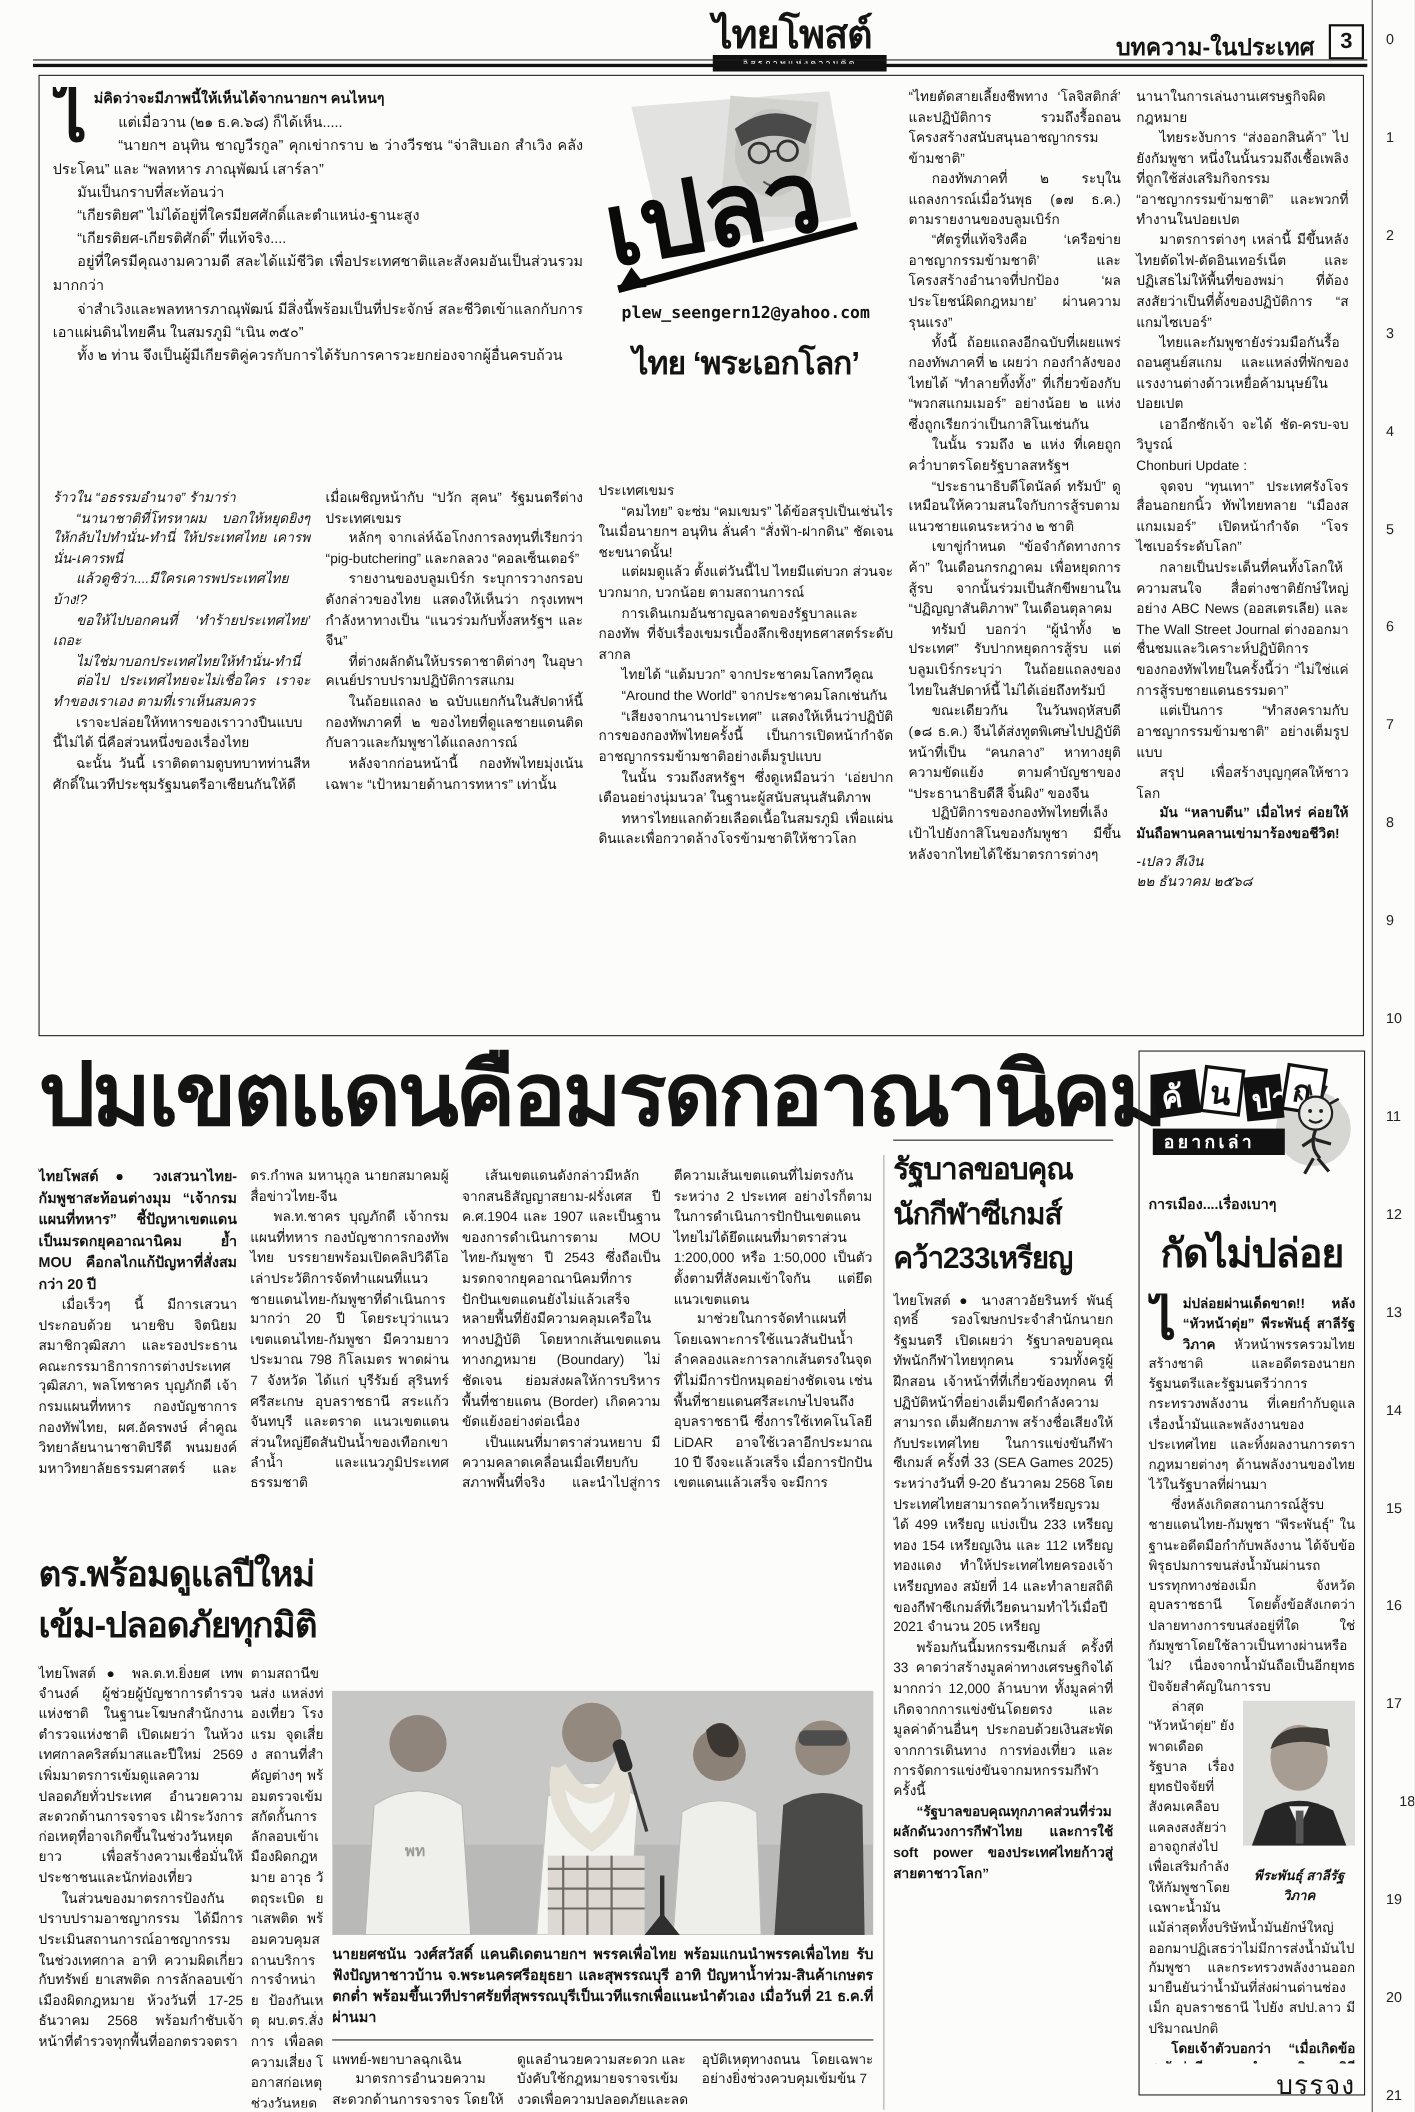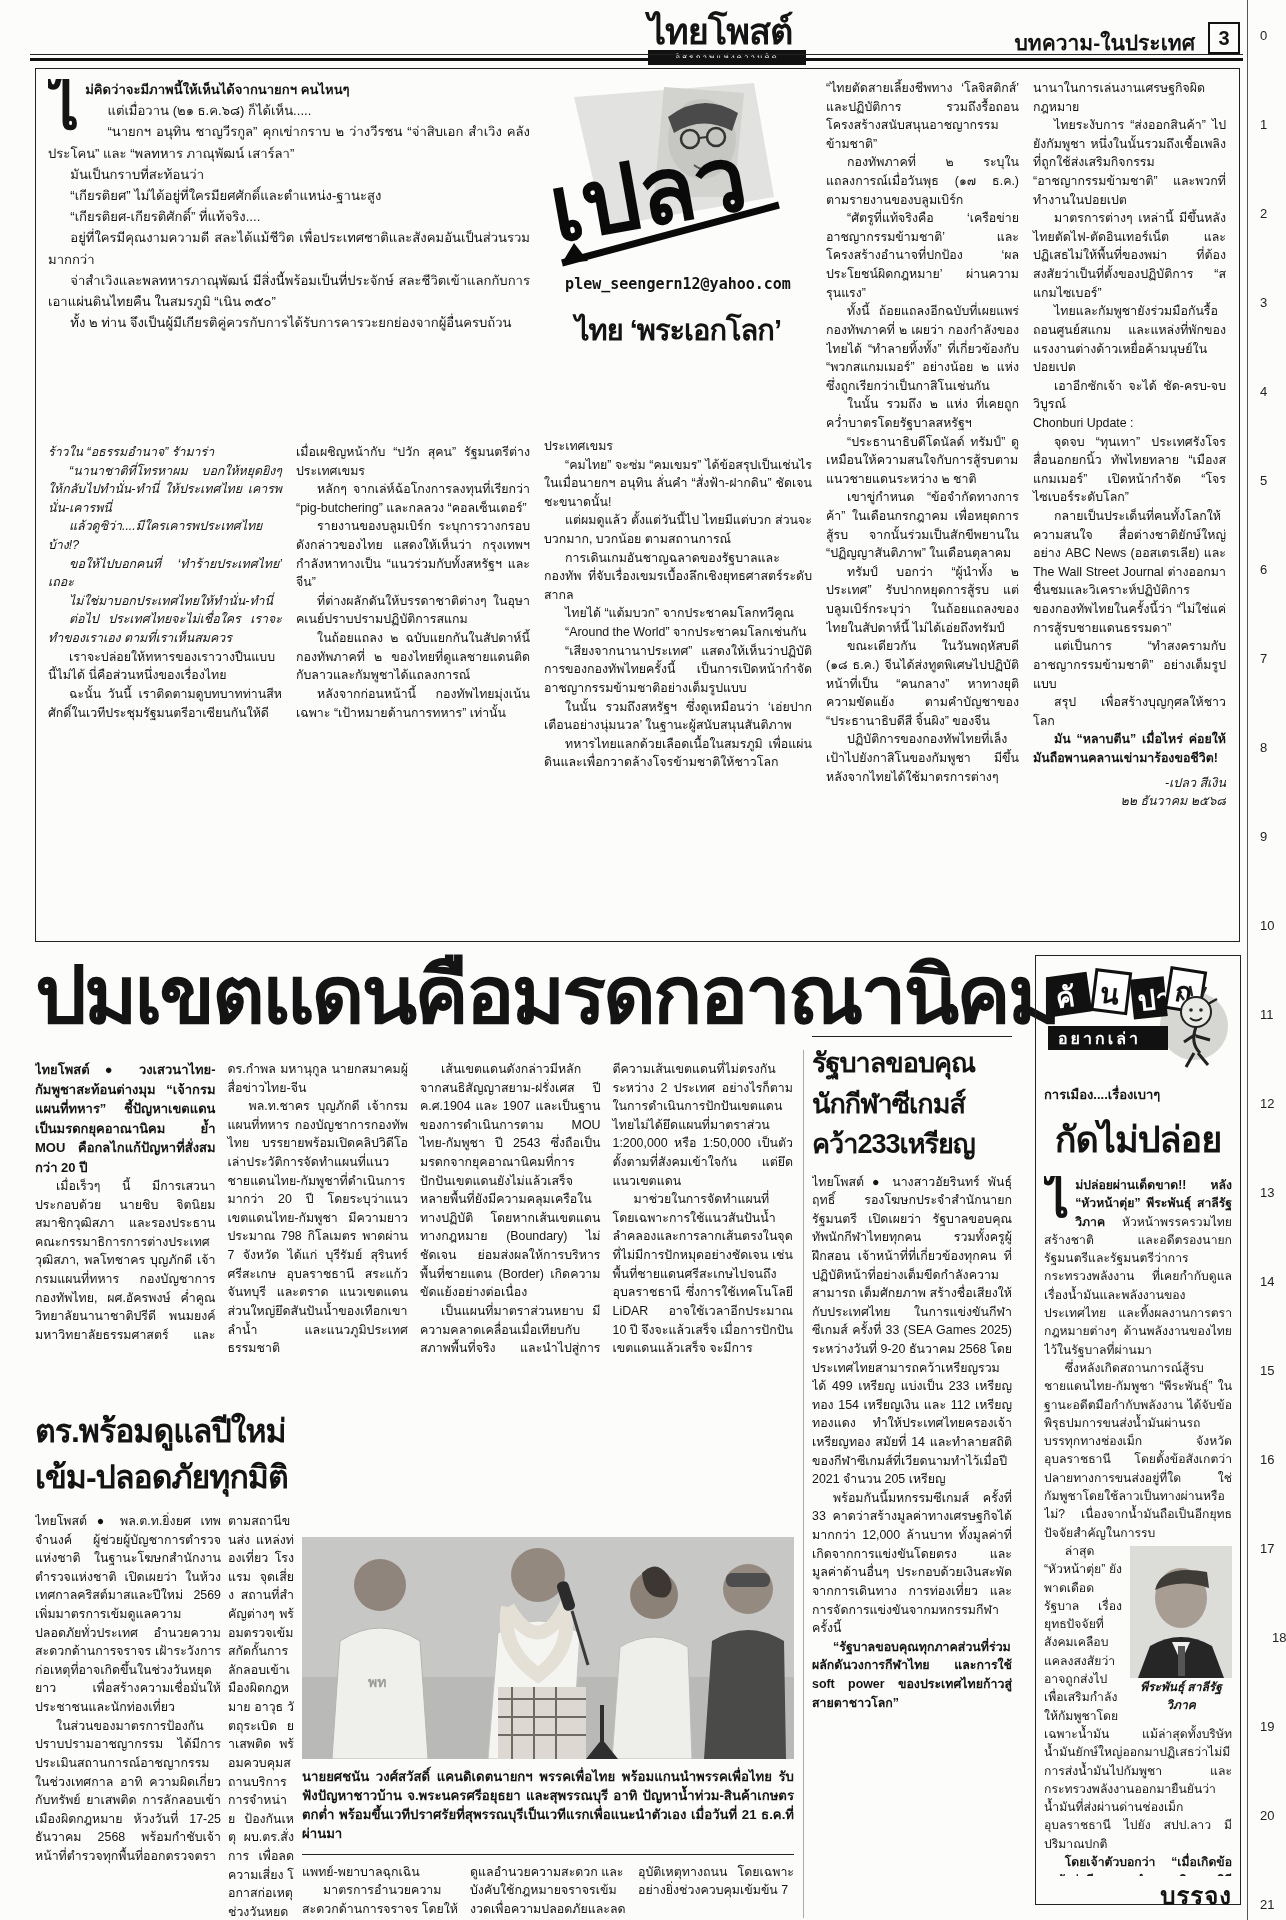--- a/index.html
+++ b/index.html
@@ -23,38 +23,38 @@
   .tx { font-size:12.4px; line-height:1.5; text-align:justify; overflow-wrap:anywhere; }
   .tx p { text-indent:1.7em; }
   .tx p.ni { text-indent:0; }
   .bold { font-weight:700; }
   .boxed { border:1.5px solid #222; }
   .clip { overflow:hidden; }
   .dropcap { float:left; font-size:62px; line-height:.82; font-weight:800; padding:4px 6px 0 0; }
 
   .op-title { font-size:29px; font-weight:800; text-align:center; letter-spacing:-1px; }
   .op-email { font-family:"DejaVu Sans Mono",monospace; font-weight:700; font-size:15px; text-align:center; }
-  .op-sig { text-align:right; font-style:italic; font-size:12.5px; margin-top:6px; }
+  .op-sig { text-align:left; font-style:italic; font-size:12.5px; margin-top:6px; }
 
   .main-headline { font-size:80px; font-weight:900; letter-spacing:-3px; white-space:nowrap;
                    line-height:1.1; transform:scaleX(1.02); transform-origin:left center; }
 
   .police-headline { font-size:32px; font-weight:900; line-height:1.45; letter-spacing:-1px; }
   .sea-headline { font-size:27px; font-weight:700; line-height:1.5; letter-spacing:-1px; }
   .kanpak-headline { font-size:36px; font-weight:900; text-align:center; letter-spacing:-1px; }
 
   .photo-caption { font-size:13.2px; font-weight:700; line-height:1.45; text-align:justify; margin-top:8px; }
-  .portrait-caption { font-size:12px; font-weight:700; font-style:italic; text-align:center; margin-top:0;font-family:Liberation Serif, serif; }
+  .portrait-caption { font-size:12px; font-weight:700; font-style:italic; text-align:center; margin-top:18px; }
 
   .colset-2 { column-count:2; column-gap:14px; }
   .colset-3 { column-count:3; column-gap:12px; }
   .colset-4 { column-count:4; column-gap:12px; }
 
   .lead-bold { font-weight:800; font-size:13px; }
-  .signoff { font-size:24px; font-weight:700; text-align:right; letter-spacing:1px; }
+  .signoff { font-size:24px; font-weight:400; text-align:right; letter-spacing:1px; }
   .ruler-num { position:absolute; font-size:13px; color:#222; }
   .vline { background:#555; width:1px; }
   .vline-light { background:#aaa; width:1px; }
   svg { display:block; }
 </style>
 </head>
 <body>
 
 <div class="page">
 

